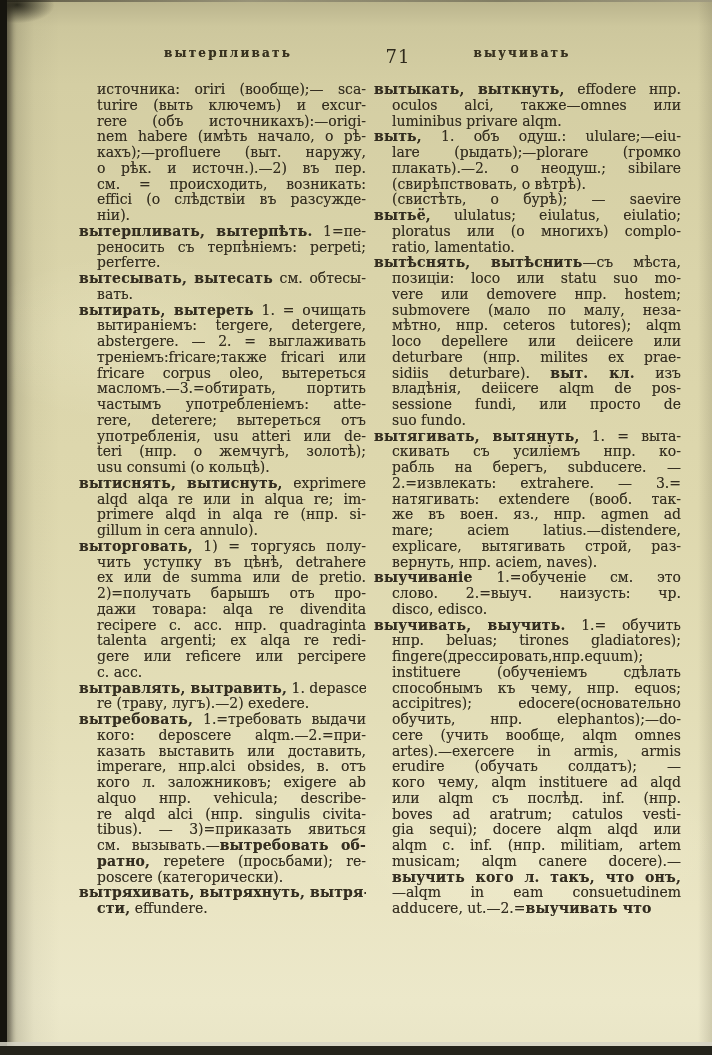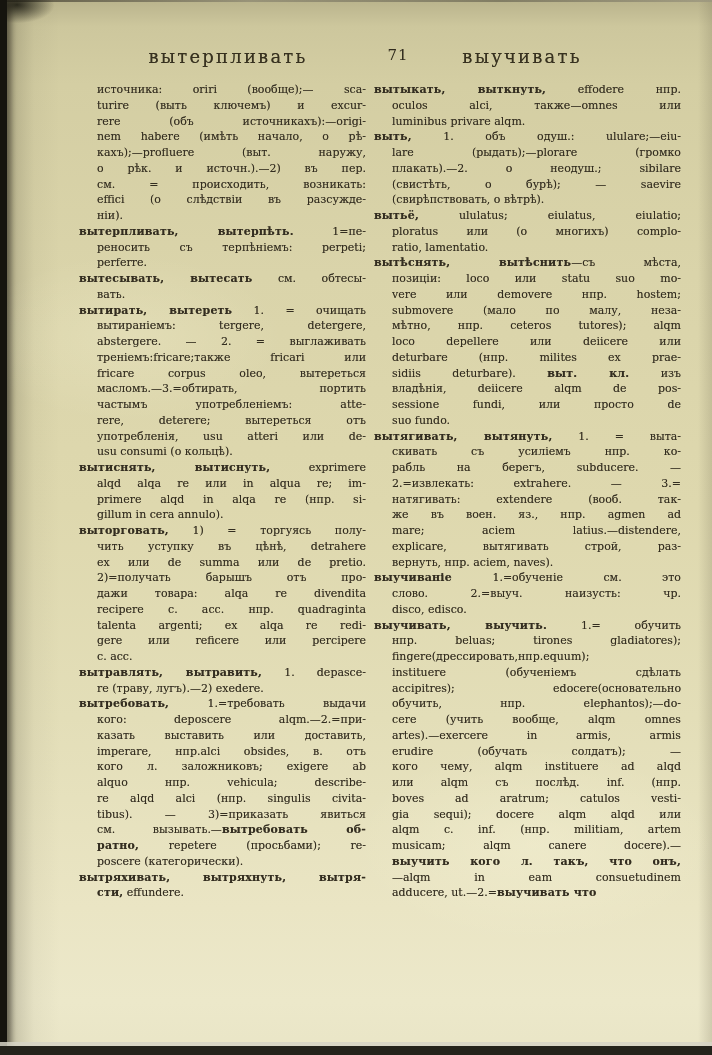--- a/index.html
+++ b/index.html
@@ -21,27 +21,27 @@
   .edge-top{position:absolute;top:0;left:0;right:0;height:2px;
     background:linear-gradient(90deg,#3f3b2d,#8d8871 35%,#6f6b56 70%,#9a957e);opacity:.75;}
   .corner-blob{position:absolute;top:0;left:4px;width:52px;height:24px;
     background:radial-gradient(ellipse at 25% 20%, rgba(22,21,13,0.85), rgba(22,21,13,0) 68%);}
   .edge-left{position:absolute;top:0;left:0;width:7px;height:100%;background:#15140e;
     box-shadow:3px 0 6px rgba(30,28,18,0.55);}
   .edge-bottom-light{position:absolute;bottom:9px;left:0;right:0;height:4px;background:#d6d4c6;opacity:.85;}
   .edge-bottom-dark{position:absolute;bottom:0;left:0;right:0;height:9px;background:#24231b;}
 
   .running-header{position:absolute;top:46px;left:0;width:712px;height:18px;color:#37311f;}
-  .rh-word{position:absolute;font-weight:normal;font-size:18px;letter-spacing:2.2px;text-align:center;
+  .rh-word{position:absolute;font-weight:bold;font-size:12px;letter-spacing:2.2px;text-align:center;
     text-shadow:0 0 .6px rgba(45,40,25,.6);}
   .rh-left{left:148px;width:160px;}
   .rh-right{left:452px;width:140px;}
-  .page-number{position:absolute;left:368px;width:60px;text-align:center;font-size:15px;letter-spacing:1px;color:#2f2a1c;}
-
-  .col{position:absolute;top:82px;color:#332d20;font-size:11px;
+  .page-number{position:absolute;left:368px;width:60px;text-align:center;font-size:18px;letter-spacing:1px;color:#2f2a1c;}
+
+  .col{position:absolute;top:82px;color:#332d20;font-size:14px;
     text-shadow:0 0 .5px rgba(48,42,26,.45);}
   .col-left{left:79px;width:287px;}
   .col-right{left:374px;width:307px;}
   .para{margin:0;padding:0;}
   .tline{height:15.75px;line-height:15.75px;text-align:justify;text-align-last:justify;
     overflow:hidden;white-space:nowrap;}
   .tline.ind{margin-left:18px;}
   .tline.lastline{text-align:right;text-align-last:left;}
   .b{font-weight:bold;letter-spacing:.2px;}
 </style>
@@ -85,20 +85,21 @@
     <div class="para">
       <div class="tline"><span class="b">вытирать, вытереть</span><span> 1. = очищать</span></div>
       <div class="tline ind"><span>вытираніемъ: tergere, detergere,</span></div>
       <div class="tline ind"><span>abstergere. — 2. = выглаживать</span></div>
       <div class="tline ind"><span>треніемъ:fricare;также fricari или</span></div>
       <div class="tline ind"><span>fricare corpus oleo, вытереться</span></div>
       <div class="tline ind"><span>масломъ.—3.=обтирать, портить</span></div>
       <div class="tline ind"><span>частымъ употребленіемъ: atte-</span></div>
       <div class="tline ind"><span>rere, deterere; вытереться отъ</span></div>
       <div class="tline ind"><span>употребленія, usu atteri или de-</span></div>
+      <div class="tline ind"><span>teri (нпр. о жемчугѣ, золотѣ);</span></div>
       <div class="tline ind lastline"><span>usu consumi (о кольцѣ).</span></div>
     </div>
     <div class="para">
       <div class="tline"><span class="b">вытиснять, вытиснуть,</span><span> exprimere</span></div>
       <div class="tline ind"><span>alqd alqa re или in alqua re; im-</span></div>
       <div class="tline ind"><span>primere alqd in alqa re (нпр. si-</span></div>
       <div class="tline ind lastline"><span>gillum in cera annulo).</span></div>
     </div>
     <div class="para">
       <div class="tline"><span class="b">выторговать,</span><span> 1) = торгуясь полу-</span></div>
@@ -136,22 +137,22 @@
 <div class="col col-right" id="col-right">
     <div class="para">
       <div class="tline"><span class="b">вытыкать, выткнуть,</span><span> effodere нпр.</span></div>
       <div class="tline ind"><span>oculos alci, также—omnes или</span></div>
       <div class="tline ind lastline"><span>luminibus privare alqm.</span></div>
     </div>
     <div class="para">
       <div class="tline"><span class="b">выть,</span><span> 1. объ одуш.: ululare;—eiu-</span></div>
       <div class="tline ind"><span>lare (рыдать);—plorare (громко</span></div>
       <div class="tline ind"><span>плакать).—2. о неодуш.; sibilare</span></div>
+      <div class="tline ind lastline"><span>(свирѣпствовать, о вѣтрѣ).</span></div>
       <div class="tline ind"><span>(свистѣть, о бурѣ); — saevire</span></div>
-      <div class="tline ind lastline"><span>(свирѣпствовать, о вѣтрѣ).</span></div>
     </div>
     <div class="para">
       <div class="tline"><span class="b">вытьё,</span><span> ululatus; eiulatus, eiulatio;</span></div>
       <div class="tline ind"><span>ploratus или (о многихъ) complo-</span></div>
       <div class="tline ind lastline"><span>ratio, lamentatio.</span></div>
     </div>
     <div class="para">
       <div class="tline"><span class="b">вытѣснять, вытѣснить</span><span>—съ мѣста,</span></div>
       <div class="tline ind"><span>позиціи: loco или statu suo mo-</span></div>
       <div class="tline ind"><span>vere или demovere нпр. hostem;</span></div>
@@ -178,20 +179,21 @@
     <div class="para">
       <div class="tline"><span class="b">выучиваніе</span><span> 1.=обученіе см. это</span></div>
       <div class="tline ind"><span>слово. 2.=выуч. наизусть: чр.</span></div>
       <div class="tline ind lastline"><span>disco, edisco.</span></div>
     </div>
     <div class="para">
       <div class="tline"><span class="b">выучивать, выучить.</span><span> 1.= обучить</span></div>
       <div class="tline ind"><span>нпр. beluas; tirones gladiatores);</span></div>
       <div class="tline ind"><span>fingere(дрессировать,нпр.equum);</span></div>
       <div class="tline ind"><span>instituere (обученіемъ сдѣлать</span></div>
+      <div class="tline ind"><span>способнымъ къ чему, нпр. equos;</span></div>
       <div class="tline ind"><span>accipitres); edocere(основательно</span></div>
       <div class="tline ind"><span>обучить, нпр. elephantos);—do-</span></div>
       <div class="tline ind"><span>cere (учить вообще, alqm omnes</span></div>
       <div class="tline ind"><span>artes).—exercere in armis, armis</span></div>
       <div class="tline ind"><span>erudire (обучать солдатъ); —</span></div>
       <div class="tline ind"><span>кого чему, alqm instituere ad alqd</span></div>
       <div class="tline ind"><span>или alqm съ послѣд. inf. (нпр.</span></div>
       <div class="tline ind"><span>boves ad aratrum; catulos vesti-</span></div>
       <div class="tline ind"><span>gia sequi); docere alqm alqd или</span></div>
       <div class="tline ind"><span>alqm c. inf. (нпр. militiam, artem</span></div>

